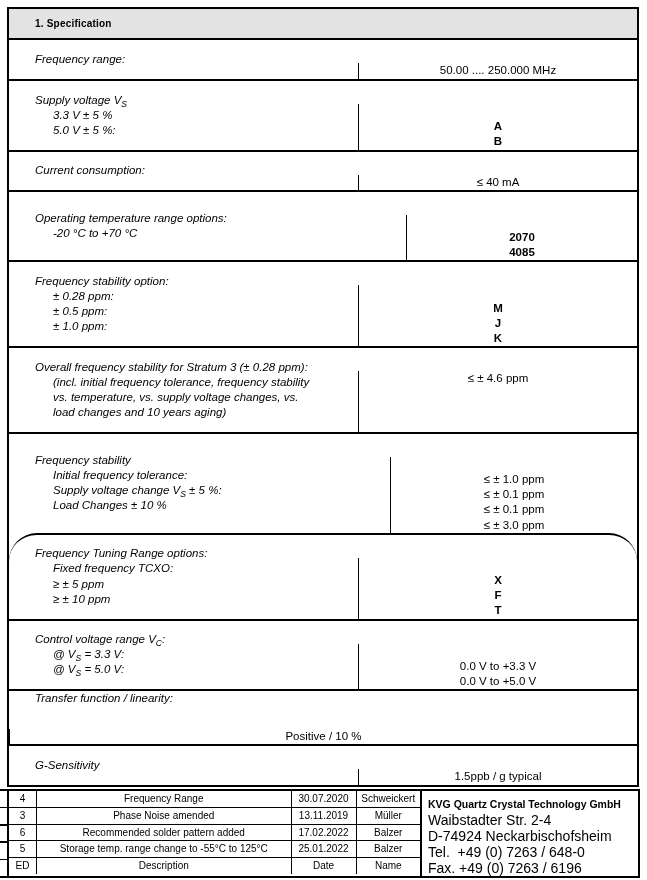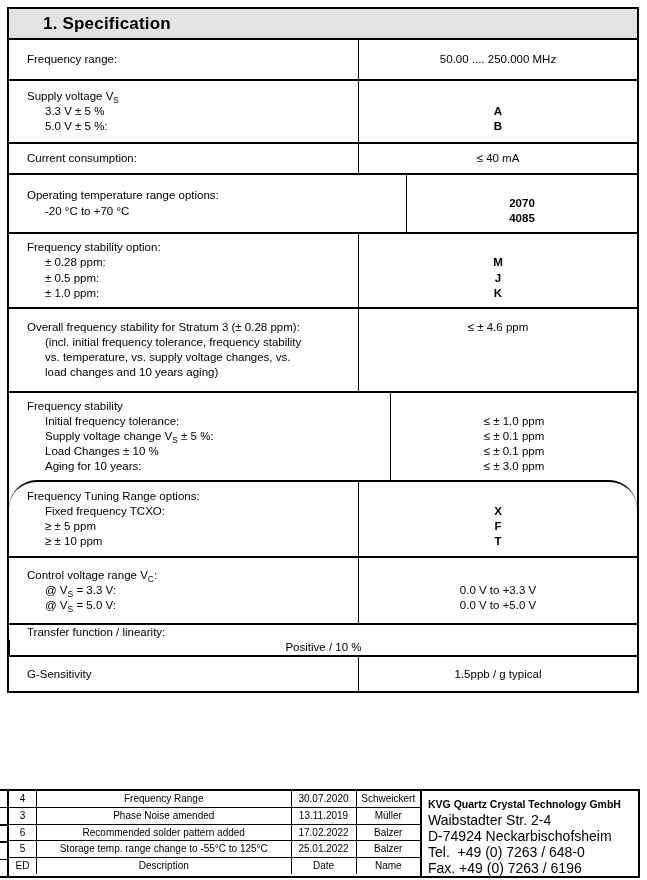--- a/index.html
+++ b/index.html
@@ -8,33 +8,34 @@
     font-family:"Liberation Sans","DejaVu Sans",sans-serif;color:#000;
     -webkit-font-smoothing:antialiased;
   }
   
   .spec{
     position:absolute;left:7px;top:7px;width:632px;
     border:2px solid #000;box-sizing:border-box;background:#fff;
   }
   .spec-header{
     height:29px;background:#e3e3e3;border-bottom:2px solid #000;
-    display:flex;align-items:center;padding-left:34px;
-    font-weight:bold;font-size:17px;letter-spacing:.2px;
+    display:flex;align-items:center;padding-left:26px;
+    font-weight:bold;font-size:10px;letter-spacing:.2px;
   }
   .srow{display:flex;border-top:2px solid #000;}
   .srow.first{border-top:none;}
   .cl{
-    width:349px;box-sizing:border-box;padding-left:18px;
-    display:flex;flex-direction:column;justify-content:center;
+    width:349px;box-sizing:border-box;padding-left:26px;
+    display:flex;flex-direction:column;justify-content:center;font-style:italic;
   }
   .cr{
     flex:1;border-left:1px solid #000;
     display:flex;flex-direction:column;justify-content:center;
     text-align:center;
+    margin-top:23px;
   }
   .ln{height:15.2px;line-height:15.2px;font-size:11.5px;white-space:pre;}
   .ln.i{padding-left:18px;}
   .ln.b{font-weight:bold;}
   sub{font-size:8.5px;line-height:0;}
   .r0{min-height:39px;}
   .r1{min-height:61px;justify-content:flex-end;}
   .r2{min-height:29px;}
   .r3{min-height:57px;gap:48px;}
   .r4{min-height:73px;}
@@ -147,21 +148,20 @@
       <div class="ln"></div>
     </div>
   </div>
 
   <div class="srow r6">
     <div class="cl">
       <div class="ln">Frequency stability</div>
       <div class="ln i">Initial frequency tolerance:</div>
       <div class="ln i">Supply voltage change V<sub>S</sub> ± 5 %:</div>
       <div class="ln i">Load Changes ± 10 %</div>
-      <div class="ln i">Aging for 10 years:</div>
     </div>
     <div class="cr">
       <div class="ln"></div>
       <div class="ln">≤ ± 1.0 ppm</div>
       <div class="ln">≤ ± 0.1 ppm</div>
       <div class="ln">≤ ± 0.1 ppm</div>
       <div class="ln">≤ ± 3.0 ppm</div>
     </div>
   </div>
 

